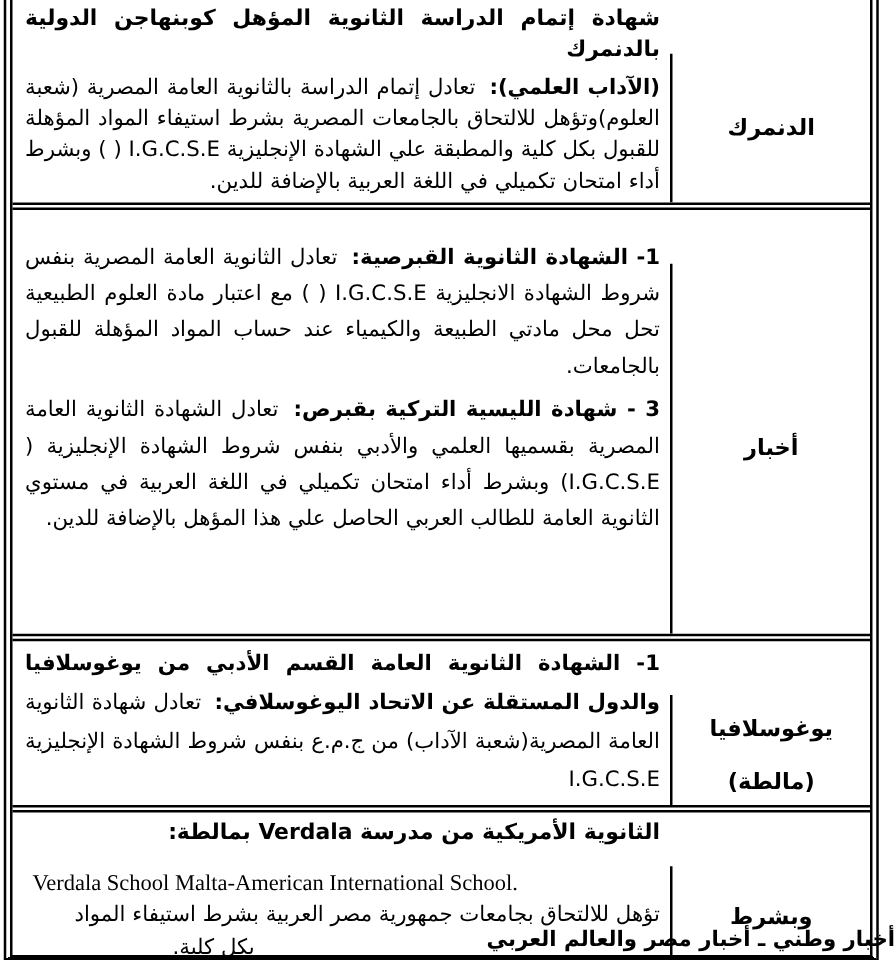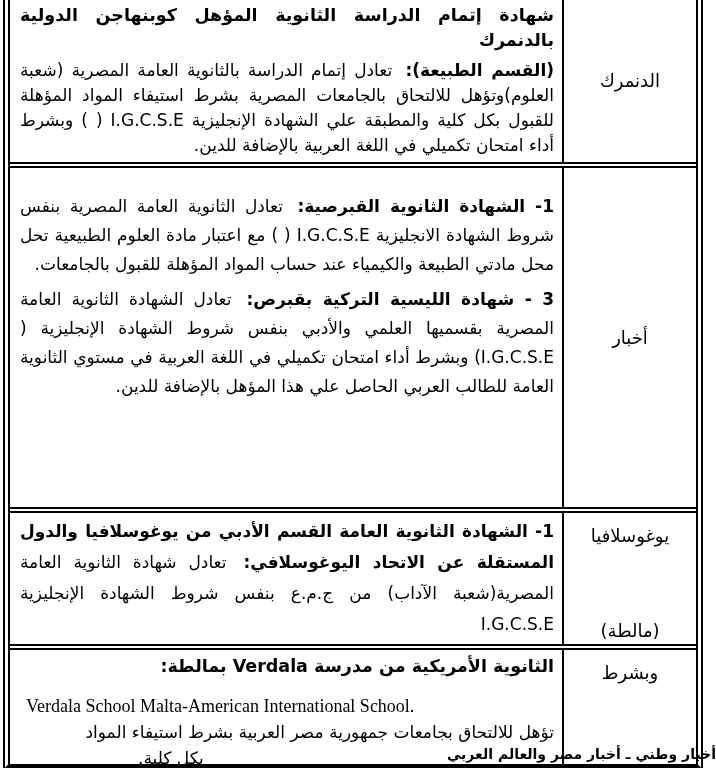--- a/index.html
+++ b/index.html
@@ -12,25 +12,25 @@
        border-left:7px double #000;border-right:7px double #000;
        border-bottom:4px solid #000;}
 
   .row{display:flex;box-sizing:border-box;overflow:hidden;}
   .row + .row{border-top:6px double #000;}
   .row-denmark{height:162px;}
   .row-cyprus{height:345px;}
   .row-yugoslavia{height:137px;}
   .row-malta{flex:1;}
 
-  .country{width:134px;box-sizing:border-box;border-left:2px solid #000;
+  .country{width:160px;box-sizing:border-box;border-left:2px solid #000;
            display:flex;flex-direction:column;align-items:center;
-           font-weight:normal;font-size:18px;flex-shrink:0;}
+           font-weight:bold;font-size:18px;flex-shrink:0;margin-top:43px;}
   .country.center{justify-content:center;}
-  .country.top{justify-content:space-between;padding-top:10px;}
+  .country.top{justify-content:center;padding-top:10px;}
   .country .cline{line-height:26px;}
   .country .cline + .cline{margin-top:16px;}
 
   .content{flex:1;box-sizing:border-box;padding:3px 8px 2px 10px;
            text-align:justify;overflow:hidden;}
 
   .row-denmark .content{font-size:17px;line-height:25px;}
   .row-cyprus .content{font-size:17px;line-height:29px;padding-top:6px;margin-top:18px;}
   .row-yugoslavia .content{font-size:17px;line-height:31px;}
   .row-malta .content{font-size:17px;line-height:26px;}
@@ -40,37 +40,37 @@
   .para + .para{margin-top:6px;}
   .p-head{font-weight:bold;margin-left:5px;}
   .p-body{font-weight:normal;}
 
   .en-line{direction:ltr;text-align:left;font-family:"Liberation Serif","DejaVu Serif",serif;
            font-size:18px;margin:14px 0 0 6px;}
   .ar-line{margin:0;}
   .last-frag{margin:0;text-align:right;padding-left:118px;direction:rtl;text-align:left;}
 
   .watermark{position:absolute;right:0;bottom:6px;z-index:3;
-             font-weight:bold;font-size:14px;white-space:nowrap;direction:rtl;}
+             font-weight:bold;font-size:17px;white-space:nowrap;direction:rtl;}
 </style>
 </head>
 <body>
 
 <div class="sheet">
 
   <div class="tbl">
 
     <div class="row row-denmark">
       <div class="country center">
         <span class="cline">الدنمرك</span>
       </div>
       <div class="content">
         <div class="title-line">شهادة إتمام الدراسة الثانوية المؤهل كوبنهاجن الدولية بالدنمرك</div>
         <p class="para">
-          <span class="p-head">(القسم الطبيعة):</span>
+          <span class="p-head">(الآداب العلمي):</span>
           <span class="p-body">تعادل إتمام الدراسة بالثانوية العامة المصرية (شعبة العلوم)وتؤهل للالتحاق بالجامعات المصرية بشرط استيفاء المواد المؤهلة للقبول بكل كلية والمطبقة علي الشهادة الإنجليزية I.G.C.S.E ( ) وبشرط أداء امتحان تكميلي في اللغة العربية بالإضافة للدين.</span>
         </p>
       </div>
     </div>
 
     <div class="row row-cyprus">
       <div class="country center">
         <span class="cline">أخبار</span>
       </div>
       <div class="content">

